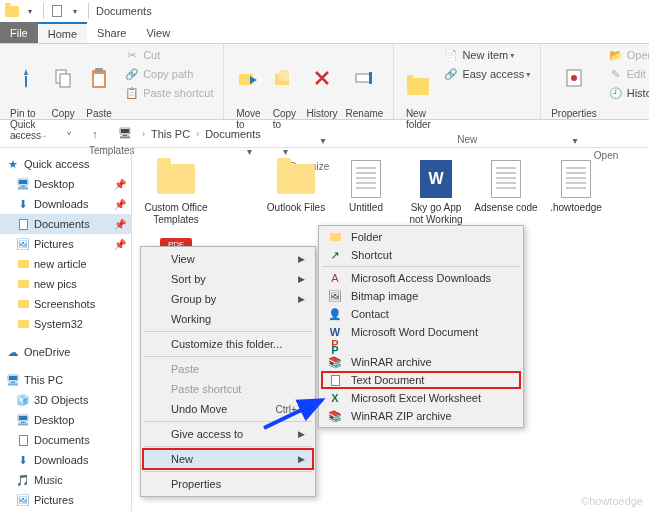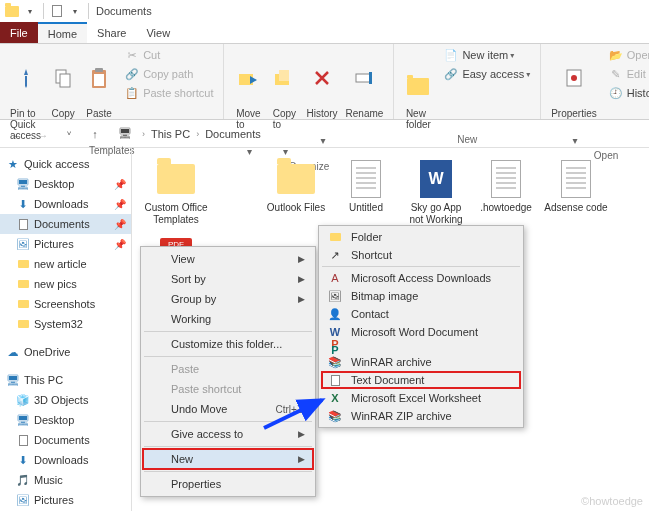--- a/index.html
+++ b/index.html
@@ -10,21 +10,21 @@
 .titlebar .qat { display: flex; gap: 2px; align-items: center; }
 .qat-icon { width: 16px; height: 16px; display: flex; align-items: center; justify-content: center; }
 .folder-ico { width: 14px; height: 11px; background: #ffd96a; border-radius: 1px; position: relative; }
 .folder-ico::before { content: ""; position: absolute; top: -3px; left: 0; width: 6px; height: 3px; background: #ffd96a; border-radius: 1px 1px 0 0; }
 .qat-sep { width: 1px; height: 16px; background: #d0d0d0; margin: 0 3px; }
 .title-text { margin-left: 4px; color: #444; }
 
 
 .tabs { height: 22px; display: flex; align-items: stretch; border-bottom: 1px solid #d0d0d0; }
 .tab { padding: 0 10px; display: flex; align-items: center; cursor: pointer; color: #444; }
-.tab.file { background: #7f1d1d; color: #fff; }
+.tab.file { background: #737373; color: #fff; }
 .tab.active { border-top: 2px solid #1979ca; background: #f5f5f5; }
 
 
 .ribbon { height: 76px; background: #f5f5f5; border-bottom: 1px solid #d0d0d0; display: flex; }
 .group { border-right: 1px solid #ddd; padding: 2px 6px 0; display: flex; flex-direction: column; }
 .group-body { display: flex; flex: 1; align-items: flex-start; }
 .group-label { text-align: center; font-size: 10px; color: #666; padding: 2px 0; }
 .rbtn { display: flex; flex-direction: column; align-items: center; padding: 2px 4px; cursor: pointer; color: #444; min-width: 36px; }
 .rbtn-lg-ico { width: 28px; height: 28px; display: flex; align-items: center; justify-content: center; }
 .rbtn span { font-size: 10px; line-height: 11px; margin-top: 16px; }
@@ -393,27 +393,27 @@
       <div class="item">
           <span class="item-ico">
             <span class="i-word">W</span>
           </span>
           <span class="item-lbl">Sky go App not Working</span>
         </div>
       <div class="item">
           <span class="item-ico">
             <span class="i-doc"></span>
           </span>
+          <span class="item-lbl">Adsense code</span>
+        </div>
+      <div class="item">
+          <span class="item-ico">
+            <span class="i-doc"></span>
+          </span>
           <span class="item-lbl">.howtoedge</span>
-        </div>
-      <div class="item">
-          <span class="item-ico">
-            <span class="i-doc"></span>
-          </span>
-          <span class="item-lbl">Adsense code</span>
         </div>
       <div class="item">
           <span class="item-ico">
             <span class="i-pdf">PDF</span>
           </span>
           <span class="item-lbl">Upa</span>
         </div>
     </div>
 
     <div class="ctx" style="left:8px; top:98px;">

